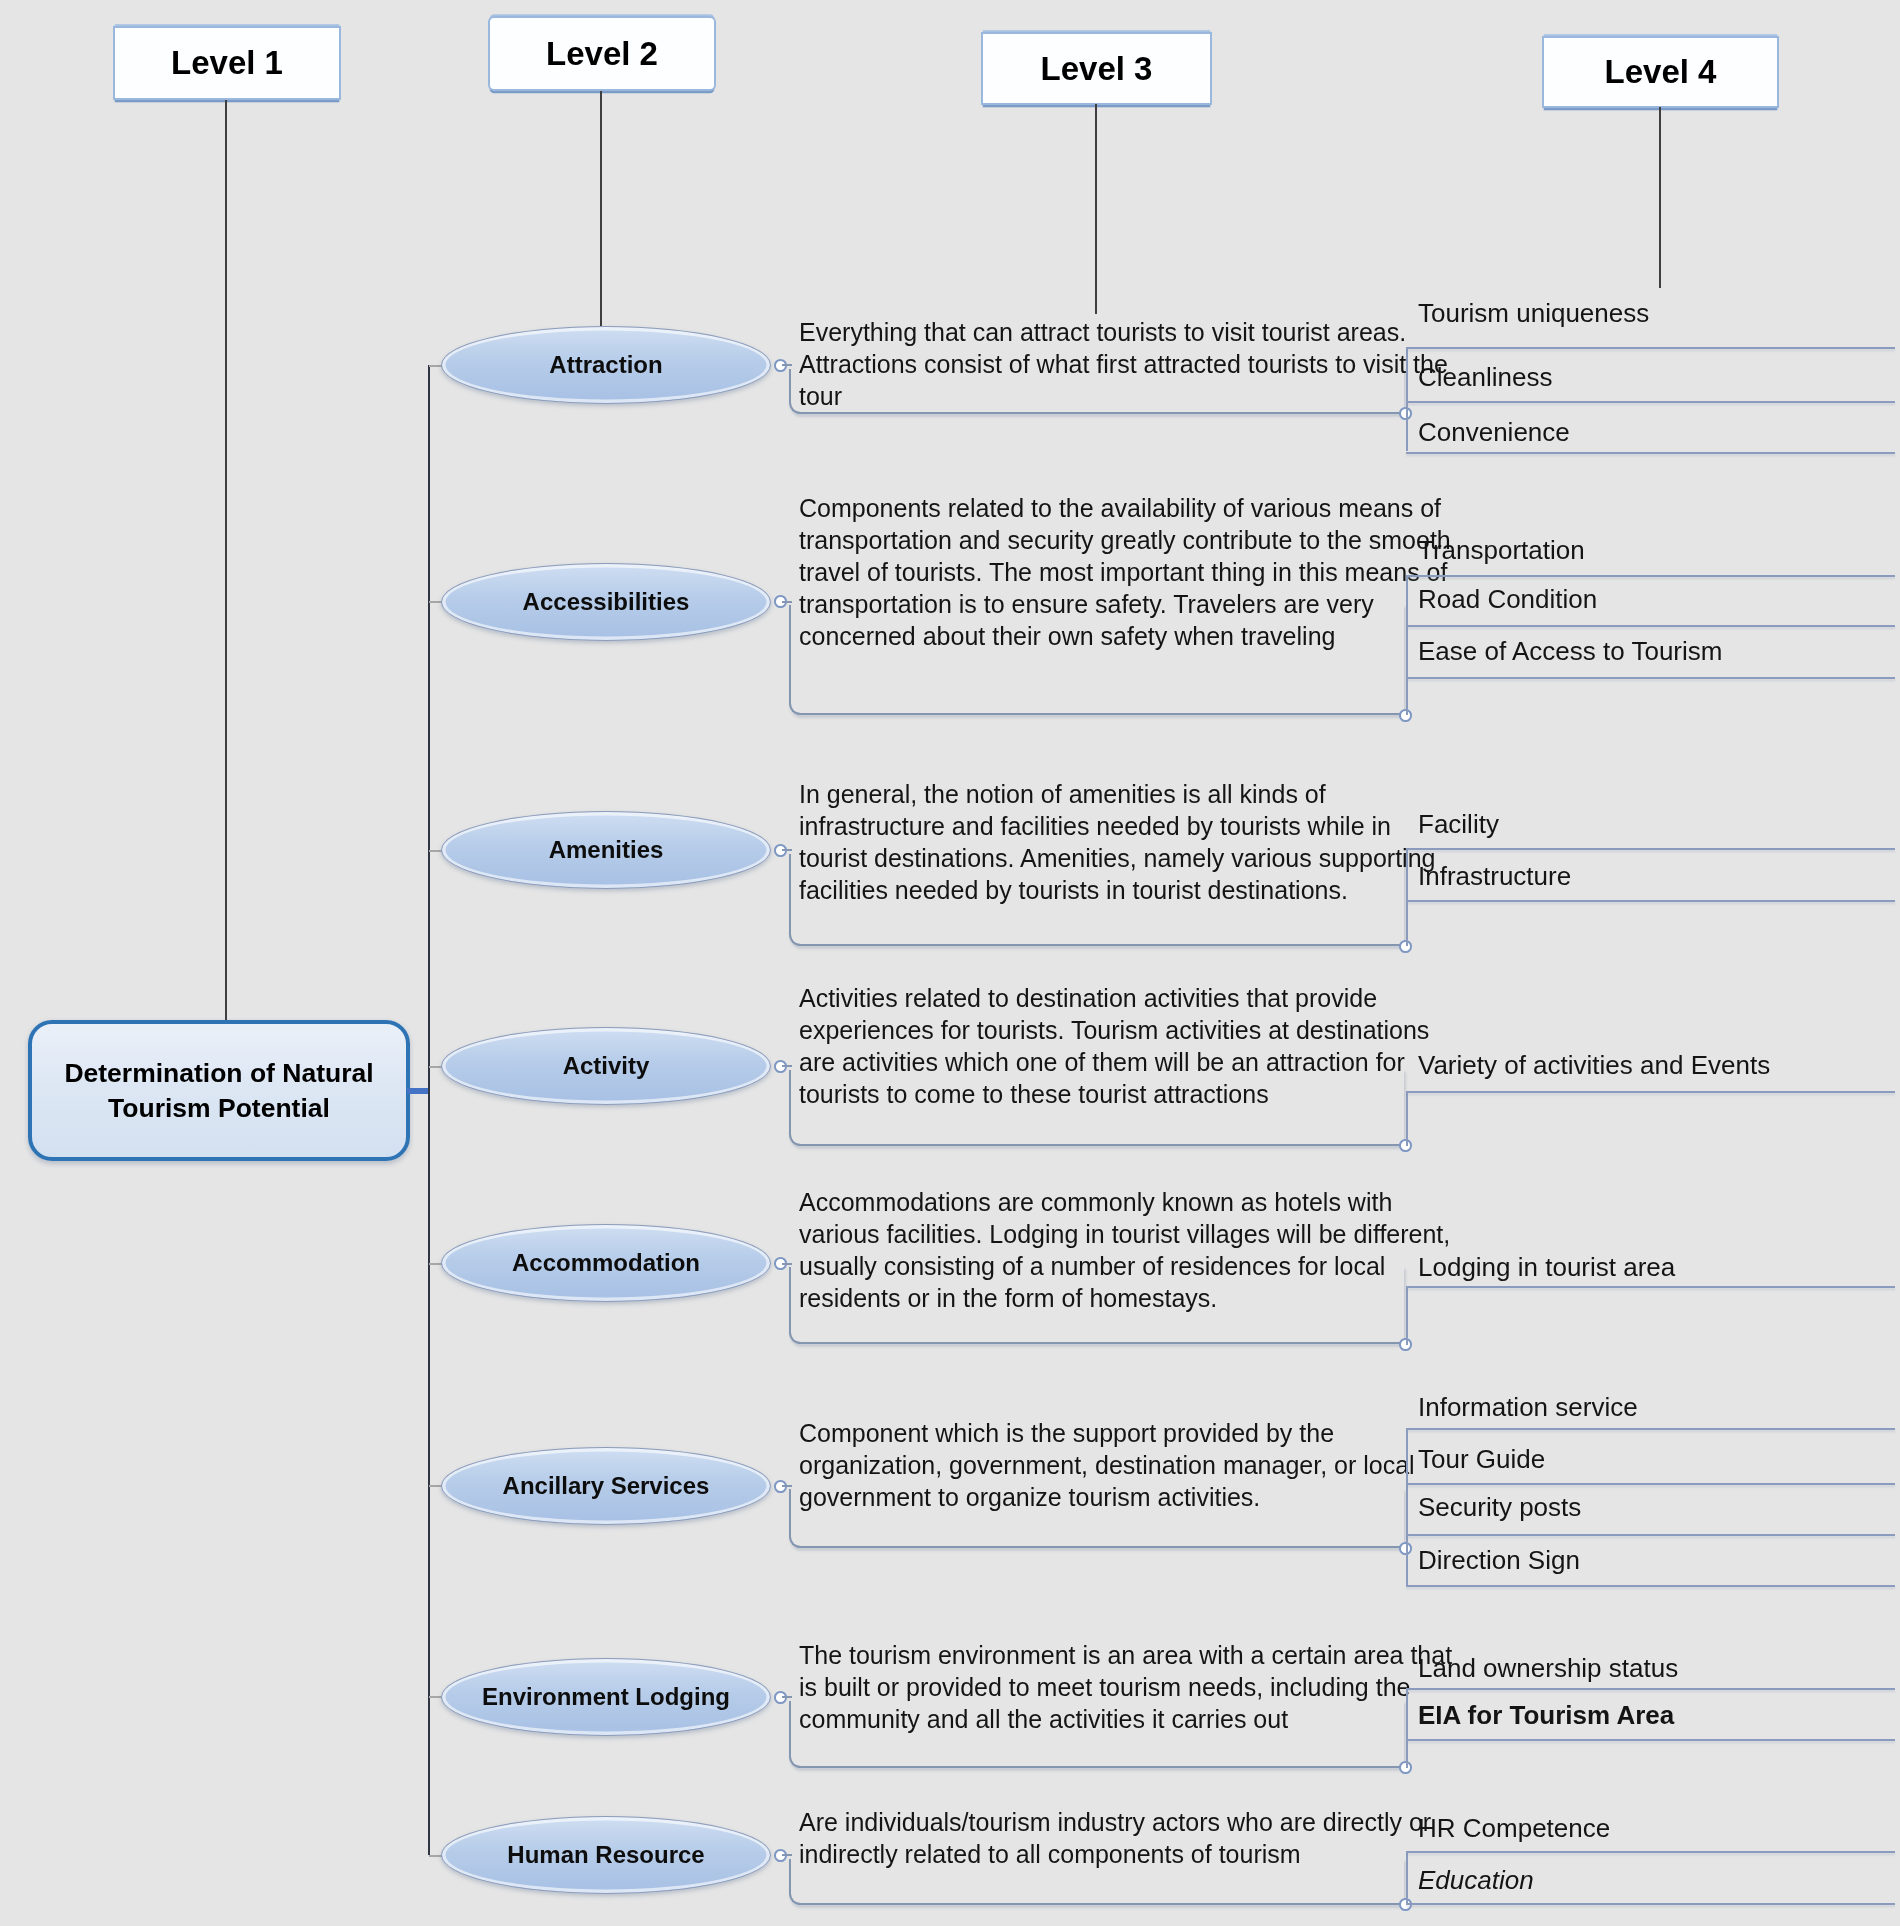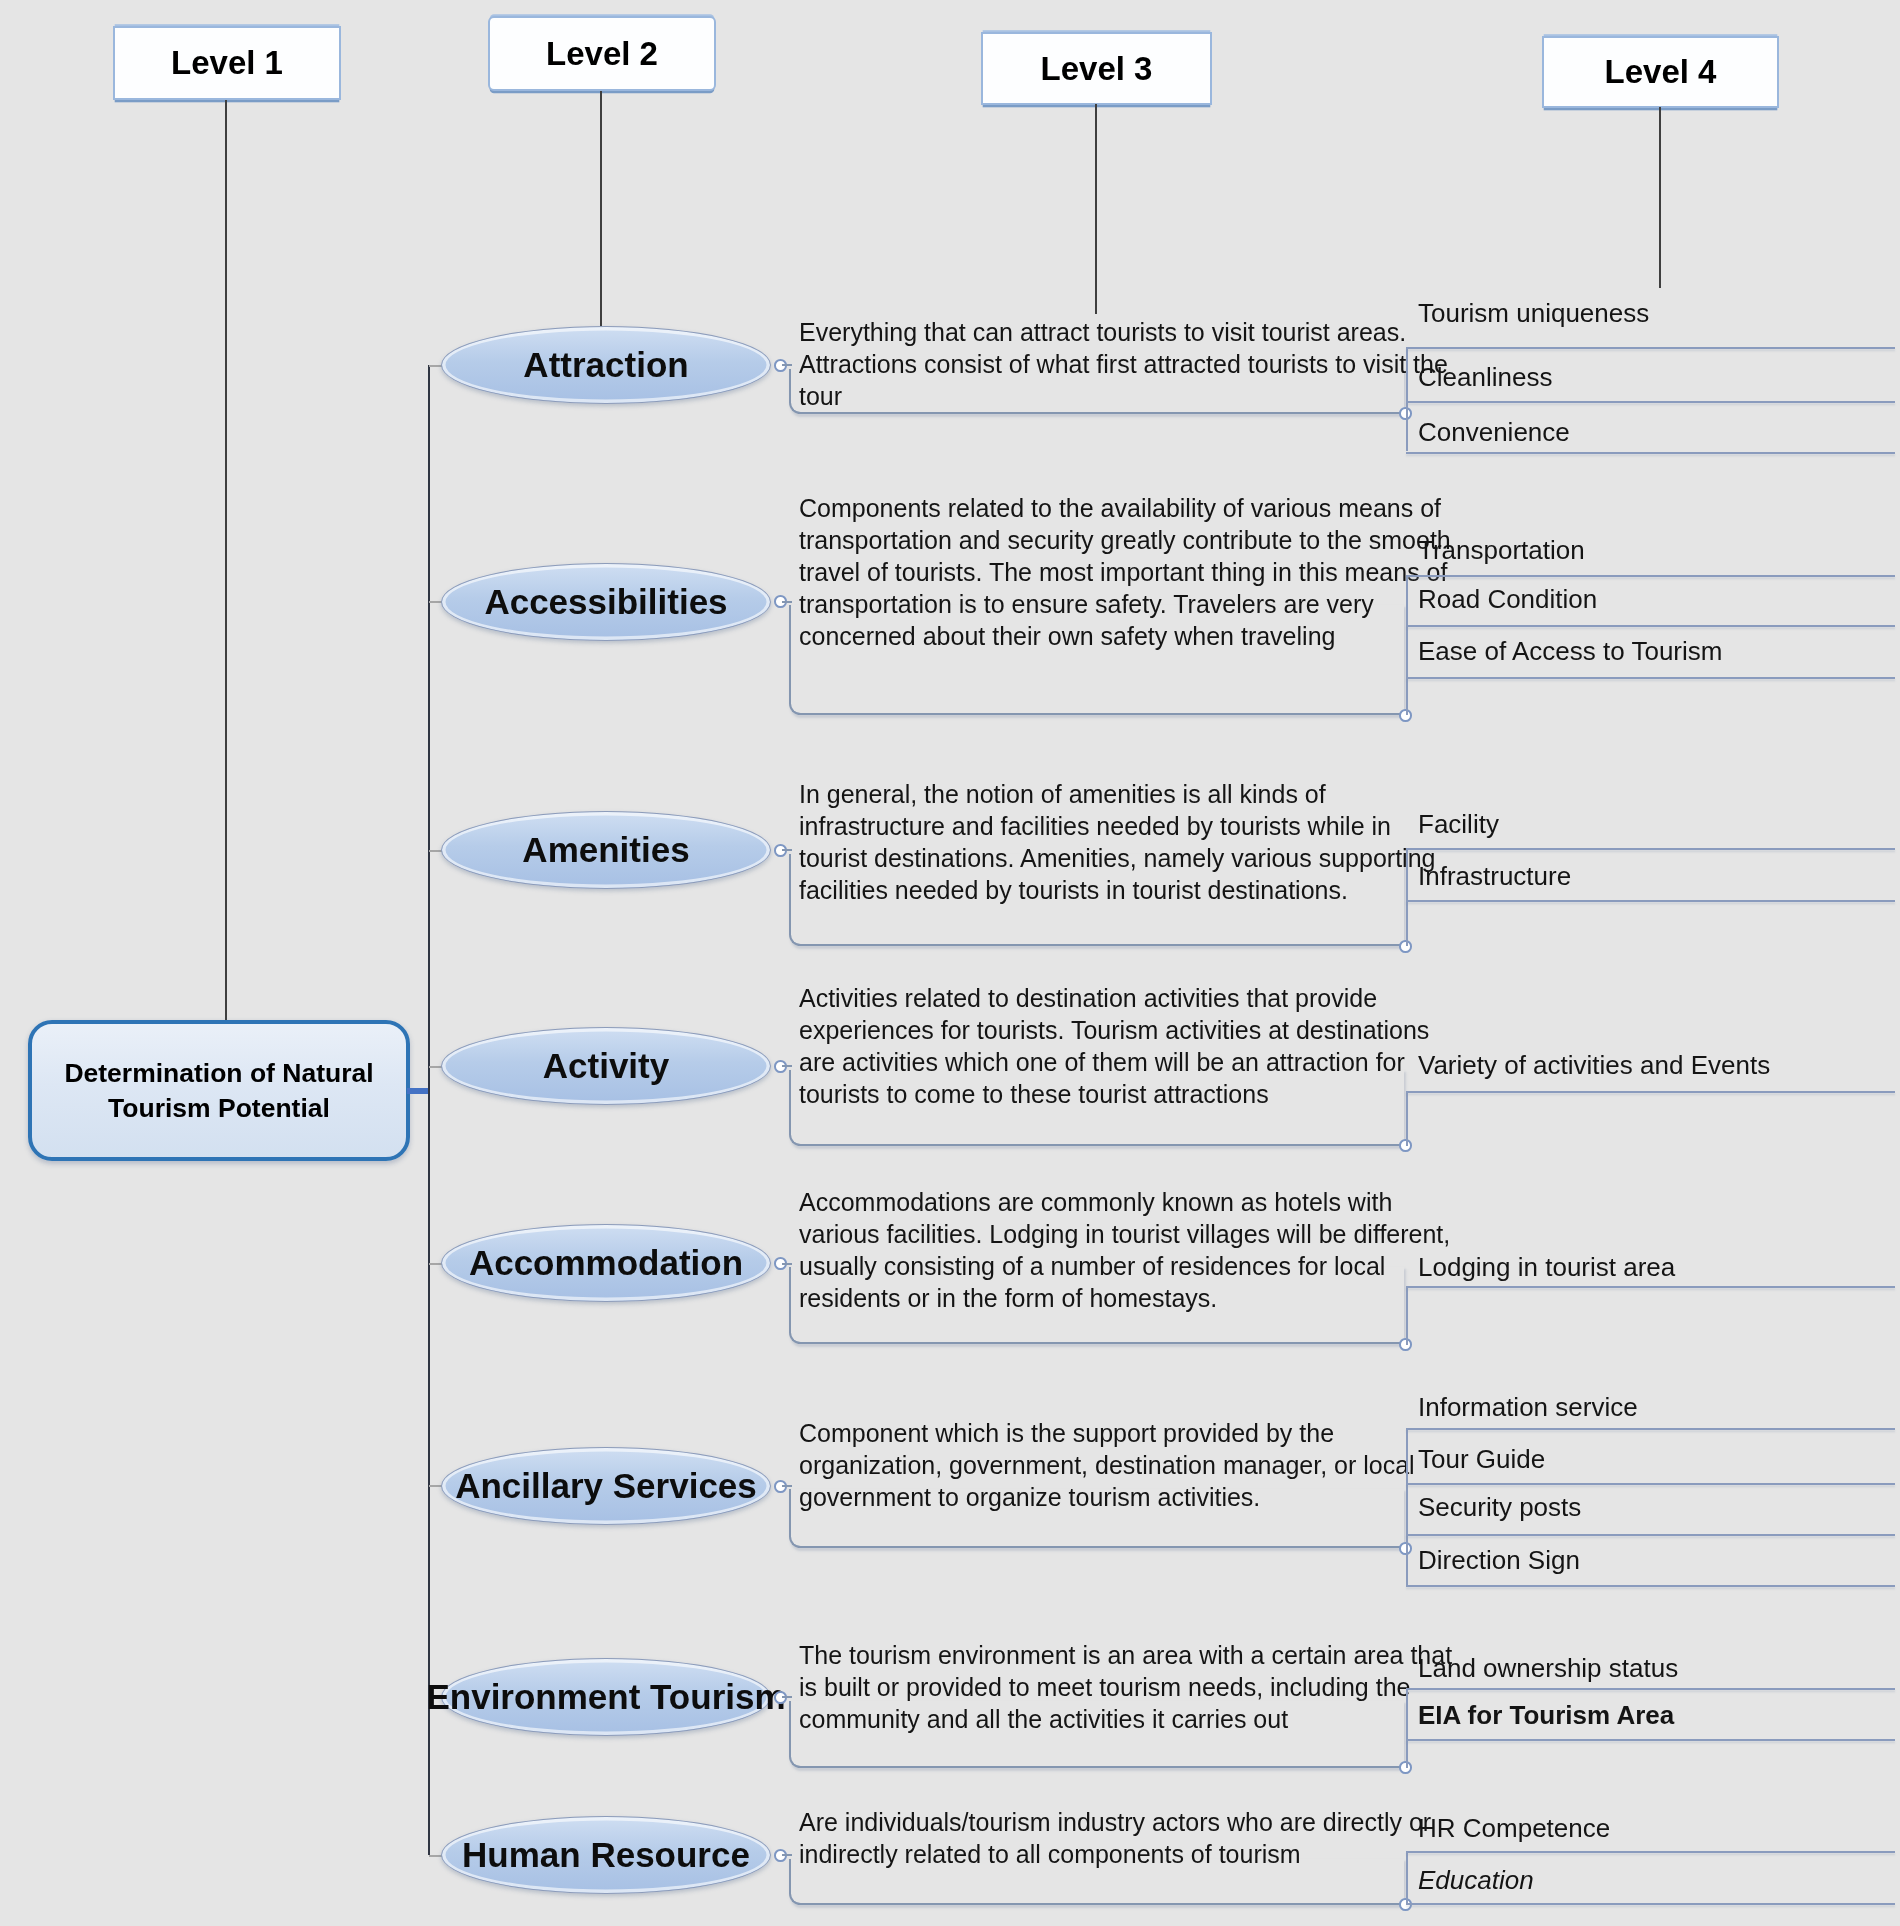--- a/index.html
+++ b/index.html
@@ -33,21 +33,21 @@
     box-shadow:0 2.9px 5.2px rgba(80,100,140,.3);
   }
   .root-stub{position:absolute;height:5.8px;background:#4472c4;}
   .branch-stub{position:absolute;height:1.7px;background:#a6a6a6;}
   .ellipse{
     position:absolute;box-sizing:border-box;border-radius:50%;
     background:linear-gradient(180deg,#cfdef2 0%,#b6cce9 45%,#a7c0e4 100%);
     border:1.7px solid #8d9cba;
     box-shadow:inset 0 0 0 3.5px rgba(255,255,255,.6), 0 2.3px 4px rgba(100,120,150,.35);
     display:flex;align-items:center;justify-content:center;
-    font-weight:bold;font-size:35px;color:#0d0d0d;white-space:nowrap;
+    font-weight:bold;font-size:24px;color:#0d0d0d;white-space:nowrap;
   }
   .desc{
     position:absolute;width:658px;
     font-size:25px;line-height:32px;color:#141414;text-align:left;
   }
   .bracket{
     position:absolute;box-sizing:border-box;
     border-left:2.3px solid #8496b0;border-bottom:2.3px solid #8496b0;
     border-bottom-left-radius:11.5px;
     box-shadow:1.2px 2.9px 2.3px rgba(130,145,170,.28);
@@ -166,21 +166,21 @@
     <div class="l4-vline" style="left: 1406px; top: 1428px; height: 157px;"></div>
     <div class="l4-item" style="left: 1418px; top: 1392px;">Information service</div>
     <div class="l4-underline" style="left: 1406px; top: 1428px; width: 489px;"></div>
     <div class="l4-item" style="left: 1418px; top: 1444px;">Tour Guide</div>
     <div class="l4-underline" style="left: 1406px; top: 1483px; width: 489px;"></div>
     <div class="l4-item" style="left: 1418px; top: 1492px;">Security posts</div>
     <div class="l4-underline" style="left: 1406px; top: 1534px; width: 489px;"></div>
     <div class="l4-item" style="left: 1418px; top: 1545px;">Direction Sign</div>
     <div class="l4-underline" style="left: 1406px; top: 1585px; width: 489px;"></div>
     <div class="branch-stub" style="left: 429px; top: 1696px; width: 15px;"></div>
-    <div class="ellipse" style="left: 441px; top: 1658px; width: 330px; height: 78px;">Environment Tourism</div>
+    <div class="ellipse" style="left: 441px; top: 1658px; width: 330px; height: 78px;">Environment Lodging</div>
     <div class="connector-dot" style="left: 774px; top: 1691px;"></div>
     <div class="bracket-link" style="left: 782px; top: 1696px; width: 10.4px;"></div>
     <div class="bracket" style="left: 789px; top: 1701px; width: 615px; height: 67px;"></div>
     <div class="desc" style="left: 799px; top: 1639px;">The tourism environment is an area with a certain area that is built or provided to meet tourism needs, including the community and all the activities it carries out</div>
     <div class="connector-dot" style="left: 1399px; top: 1761px;"></div>
     <div class="l4-vline" style="left: 1406px; top: 1688px; height: 80px;"></div>
     <div class="l4-item" style="left: 1418px; top: 1653px;">Land ownership status</div>
     <div class="l4-underline" style="left: 1406px; top: 1688px; width: 489px;"></div>
     <div class="l4-item" style="left: 1418px; top: 1700px; font-weight: bold;">EIA for Tourism Area</div>
     <div class="l4-underline" style="left: 1406px; top: 1739px; width: 489px;"></div>

